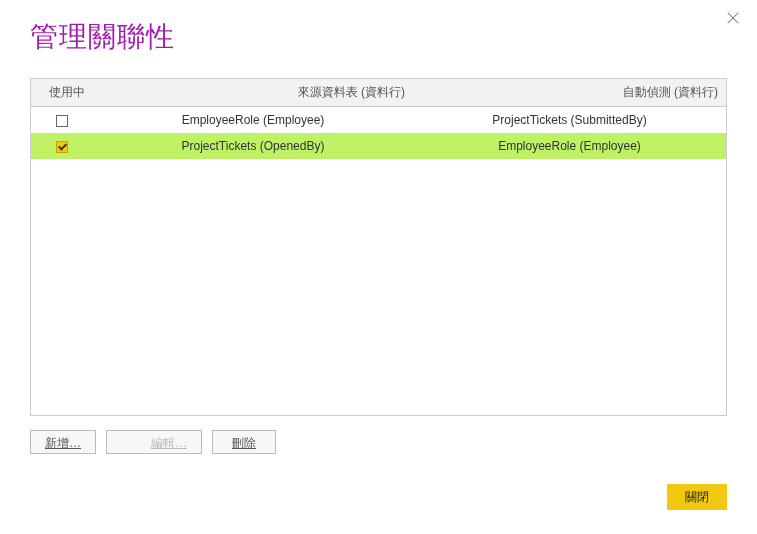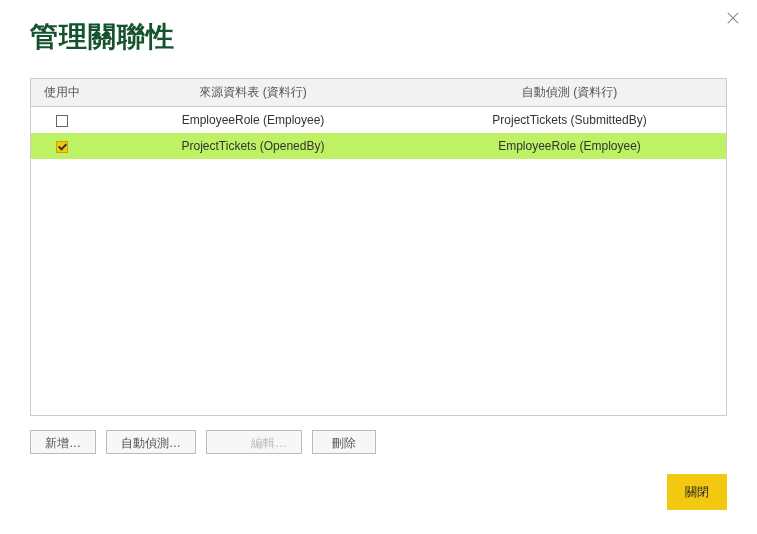--- a/index.html
+++ b/index.html
@@ -24,46 +24,46 @@
       width: 20px;
       height: 20px;
       cursor: pointer;
       color: #666;
       font-size: 16px;
       line-height: 20px;
       text-align: center;
     }
     .dialog-title {
       font-size: 28px;
-      font-weight: 700;
-      color: #14532d;
+      font-weight: 400;
+      color: #a21caf;
       margin-bottom: 22px;
       letter-spacing: 1px;
     }
     .table-wrap {
       border: 1px solid #ccc;
       height: 338px;
       overflow: hidden;
     }
     .rel-table {
       width: 100%;
       border-collapse: collapse;
       font-size: 12px;
       color: #333;
     }
     .rel-table thead th {
       background: #f2f2f2;
       font-weight: 400;
       color: #555;
-      text-align: center;
+      text-align: right;
       padding: 5px 8px;
       border-bottom: 1px solid #ccc;
     }
     .rel-table thead th:first-child {
-      text-align: center;
+      text-align: right;
       width: 62px;
     }
     .rel-table tbody td {
       padding: 6px 8px;
       text-align: center;
     }
     .rel-table tbody td:first-child {
       text-align: center;
     }
     .rel-table tbody tr.selected {
@@ -106,35 +106,36 @@
     .btn {
       font-size: 12px;
       padding: 4px 14px;
       min-width: 64px;
       height: 24px;
       border: 1px solid #bbb;
       background: #f7f7f7;
       color: #555;
       cursor: pointer;
       font-family: inherit;
+      text-decoration: underline;
     }
     .btn.disabled {
       color: #bbb;
       cursor: default;
       padding-left: 44px;
     }
     .footer-row {
       position: absolute;
       right: 30px;
       bottom: 24px;
     }
     .btn-primary {
       font-size: 12px;
       padding: 4px 18px;
-      height: 36px;
+      height: 26px;
       border: none;
       background: #f2c811;
       color: #222;
       cursor: pointer;
       font-family: inherit;
     }
   </style>
 </head>
 <body>
 
@@ -173,21 +174,20 @@
             <td><input type="checkbox" class="chk" checked="" style=""></td>
             <td>ProjectTickets (OpenedBy)</td>
             <td>EmployeeRole (Employee)</td>
           </tr>
         </tbody>
     </table>
   </div>
 
   <div class="btn-row">
     <button class="btn">新增…</button>
-    <button class="btn">自動偵測…</button>
     <button class="btn disabled">編輯…</button>
     <button class="btn">刪除</button>
   </div>
 
   <div class="footer-row">
     <button class="btn-primary">關閉</button>
   </div>
 
 </div>
 

